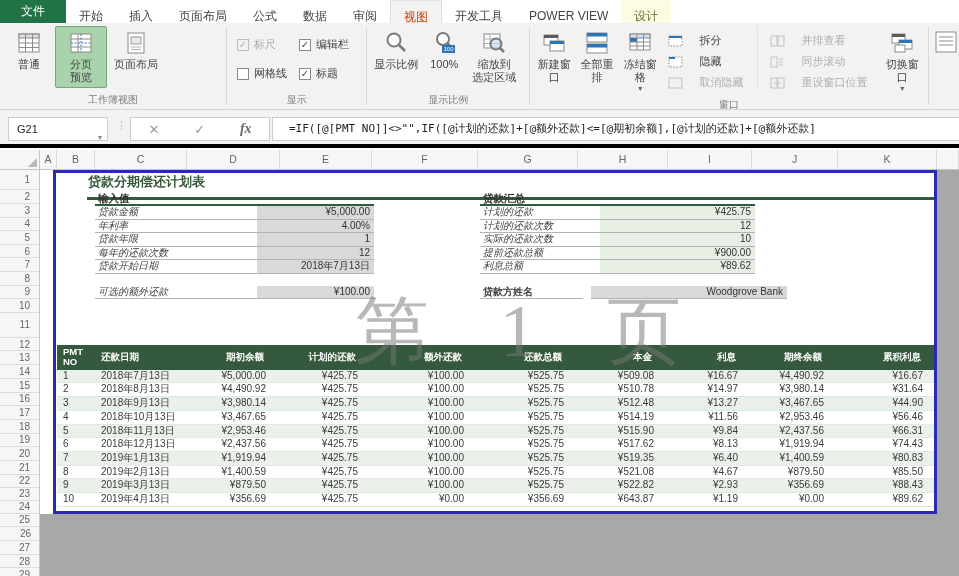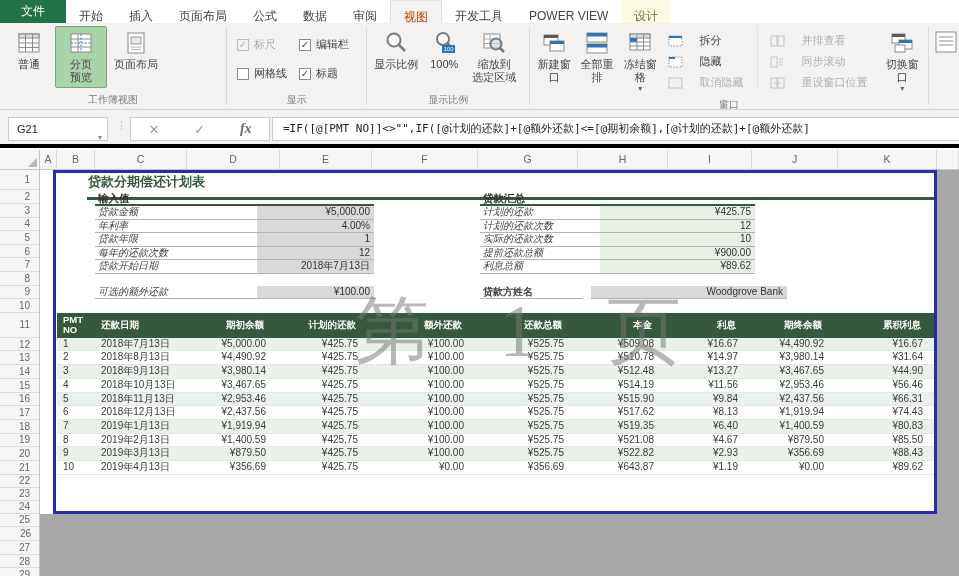--- a/index.html
+++ b/index.html
@@ -37,21 +37,21 @@
   .ribbon svg { display:block; }
 
   
   .fbar { position:absolute; left:0; top:110px; width:959px; height:38px; background:#f3f2f1; border-bottom:4px solid #000000; }
   .namebox { position:absolute; left:8px; top:7px; width:100px; height:24px; background:#fff; border:1px solid #d0cecc; font-size:11px; color:#222; line-height:22px; padding-left:8px; }
   .nb-caret { position:absolute; right:5px; top:9px; font-size:8px; color:#888; }
   .fdots { position:absolute; left:116px; top:12px; color:#b5b3b1; font-size:11px; letter-spacing:0; line-height:7px; }
   .fbtns { position:absolute; left:130px; top:7px; width:140px; height:24px; background:#fff; border:1px solid #d0cecc; display:flex; align-items:center; justify-content:space-around; }
   .fbtn { color:#9b9997; font-size:13px; }
   .fx { font-family:"Liberation Serif","DejaVu Serif",serif; font-style:italic; font-weight:bold; color:#6d6b69; font-size:14px; }
-  .finput { position:absolute; left:272px; top:7px; right:0; height:24px; background:#fff; border:1px solid #d0cecc; border-right:none; font-family:"DejaVu Sans Mono","Liberation Mono",monospace; font-size:11px; color:#222; line-height:22px; padding-left:10px; white-space:nowrap; overflow:hidden; }
+  .finput { position:absolute; left:272px; top:7px; right:0; height:24px; background:#fff; border:1px solid #d0cecc; border-right:none; font-family:"DejaVu Sans Mono","Liberation Mono",monospace; font-size:11px; color:#222; line-height:22px; padding-left:16px; white-space:nowrap; overflow:hidden; }
 
   
   .corner { position:absolute; left:0; top:150px; width:40px; height:20px; background:#f6f6f6; border-right:1px solid #c6c6c6; border-bottom:1px solid #c6c6c6; }
   .corner .tri { position:absolute; right:2px; bottom:2px; width:0; height:0; border-left:9px solid transparent; border-bottom:9px solid #b8b8b8; }
   #colheads { position:absolute; left:40px; top:150px; width:919px; height:20px; display:flex; background:#f6f6f6; border-bottom:1px solid #c6c6c6; overflow:hidden; }
   .colh { height:20px; font-size:10.5px; color:#666; text-align:center; line-height:19px; border-right:1px solid #d9d9d9; }
   #rowheads { position:absolute; left:0; top:170px; width:40px; height:406px; background:#f6f6f6; border-right:1px solid #c6c6c6; overflow:hidden; }
   .rowh { width:100%; text-align:right; padding-right:9px; font-size:10px; color:#666; border-bottom:1px solid #dcdcdc; display:flex; align-items:center; justify-content:flex-end; }
 
   
@@ -79,21 +79,21 @@
   .extra-row .plabel { width:162px; font-style:italic; }
   .extra-row .pvalue { width:117px; }
   .lender-row { left:440px; top:115.6px; }
   .lender-row .plabel { width:103px; font-weight:bold; }
   .lender-row .pvalue { width:196px;margin-left:8px; }
   .panel-head { position:absolute; font-size:10.5px; font-weight:bold; color:#333; }
 
   
   #amort { position:absolute; left:17px; top:142.8px; width:880px; z-index:2; }
   .arow { display:grid; grid-template-columns:38px 92px 93px 92px 106px 100px 90px 84px 86px 99px; }
-  .arow.head { height:25px; background:#35593c; }
+  .arow.head { height:25px; background:#35593c;margin-top:32px; }
   .arow.head .acell { color:#fff; font-size:9.5px; font-weight:bold; display:flex; align-items:center; justify-content:flex-end; padding-right:16px; line-height:10.5px; }
   .arow.head .acell.left { justify-content:flex-start; padding-left:6px; padding-right:0; white-space:pre-line; }
   .arow.data { height:13.7px; background:#fff; border-bottom:1px solid #e0eae1; }
   .arow.data.band { background:#e9f1ea; }
   .arow.data .acell { font-size:10px; color:#3a3a3a; text-align:right; padding-right:14px; line-height:12.7px; white-space:nowrap; overflow:hidden; }
   .arow.data .acell.left { text-align:left; padding-left:6px; padding-right:0; }
 
   .watermark { position:absolute; left:315px; top:112px; z-index:5; font-family:"Liberation Serif","DejaVu Serif",serif; font-size:74px; color:rgba(118,118,118,0.52); letter-spacing:26px; white-space:nowrap; pointer-events:none; }
 </style>
 </head>

